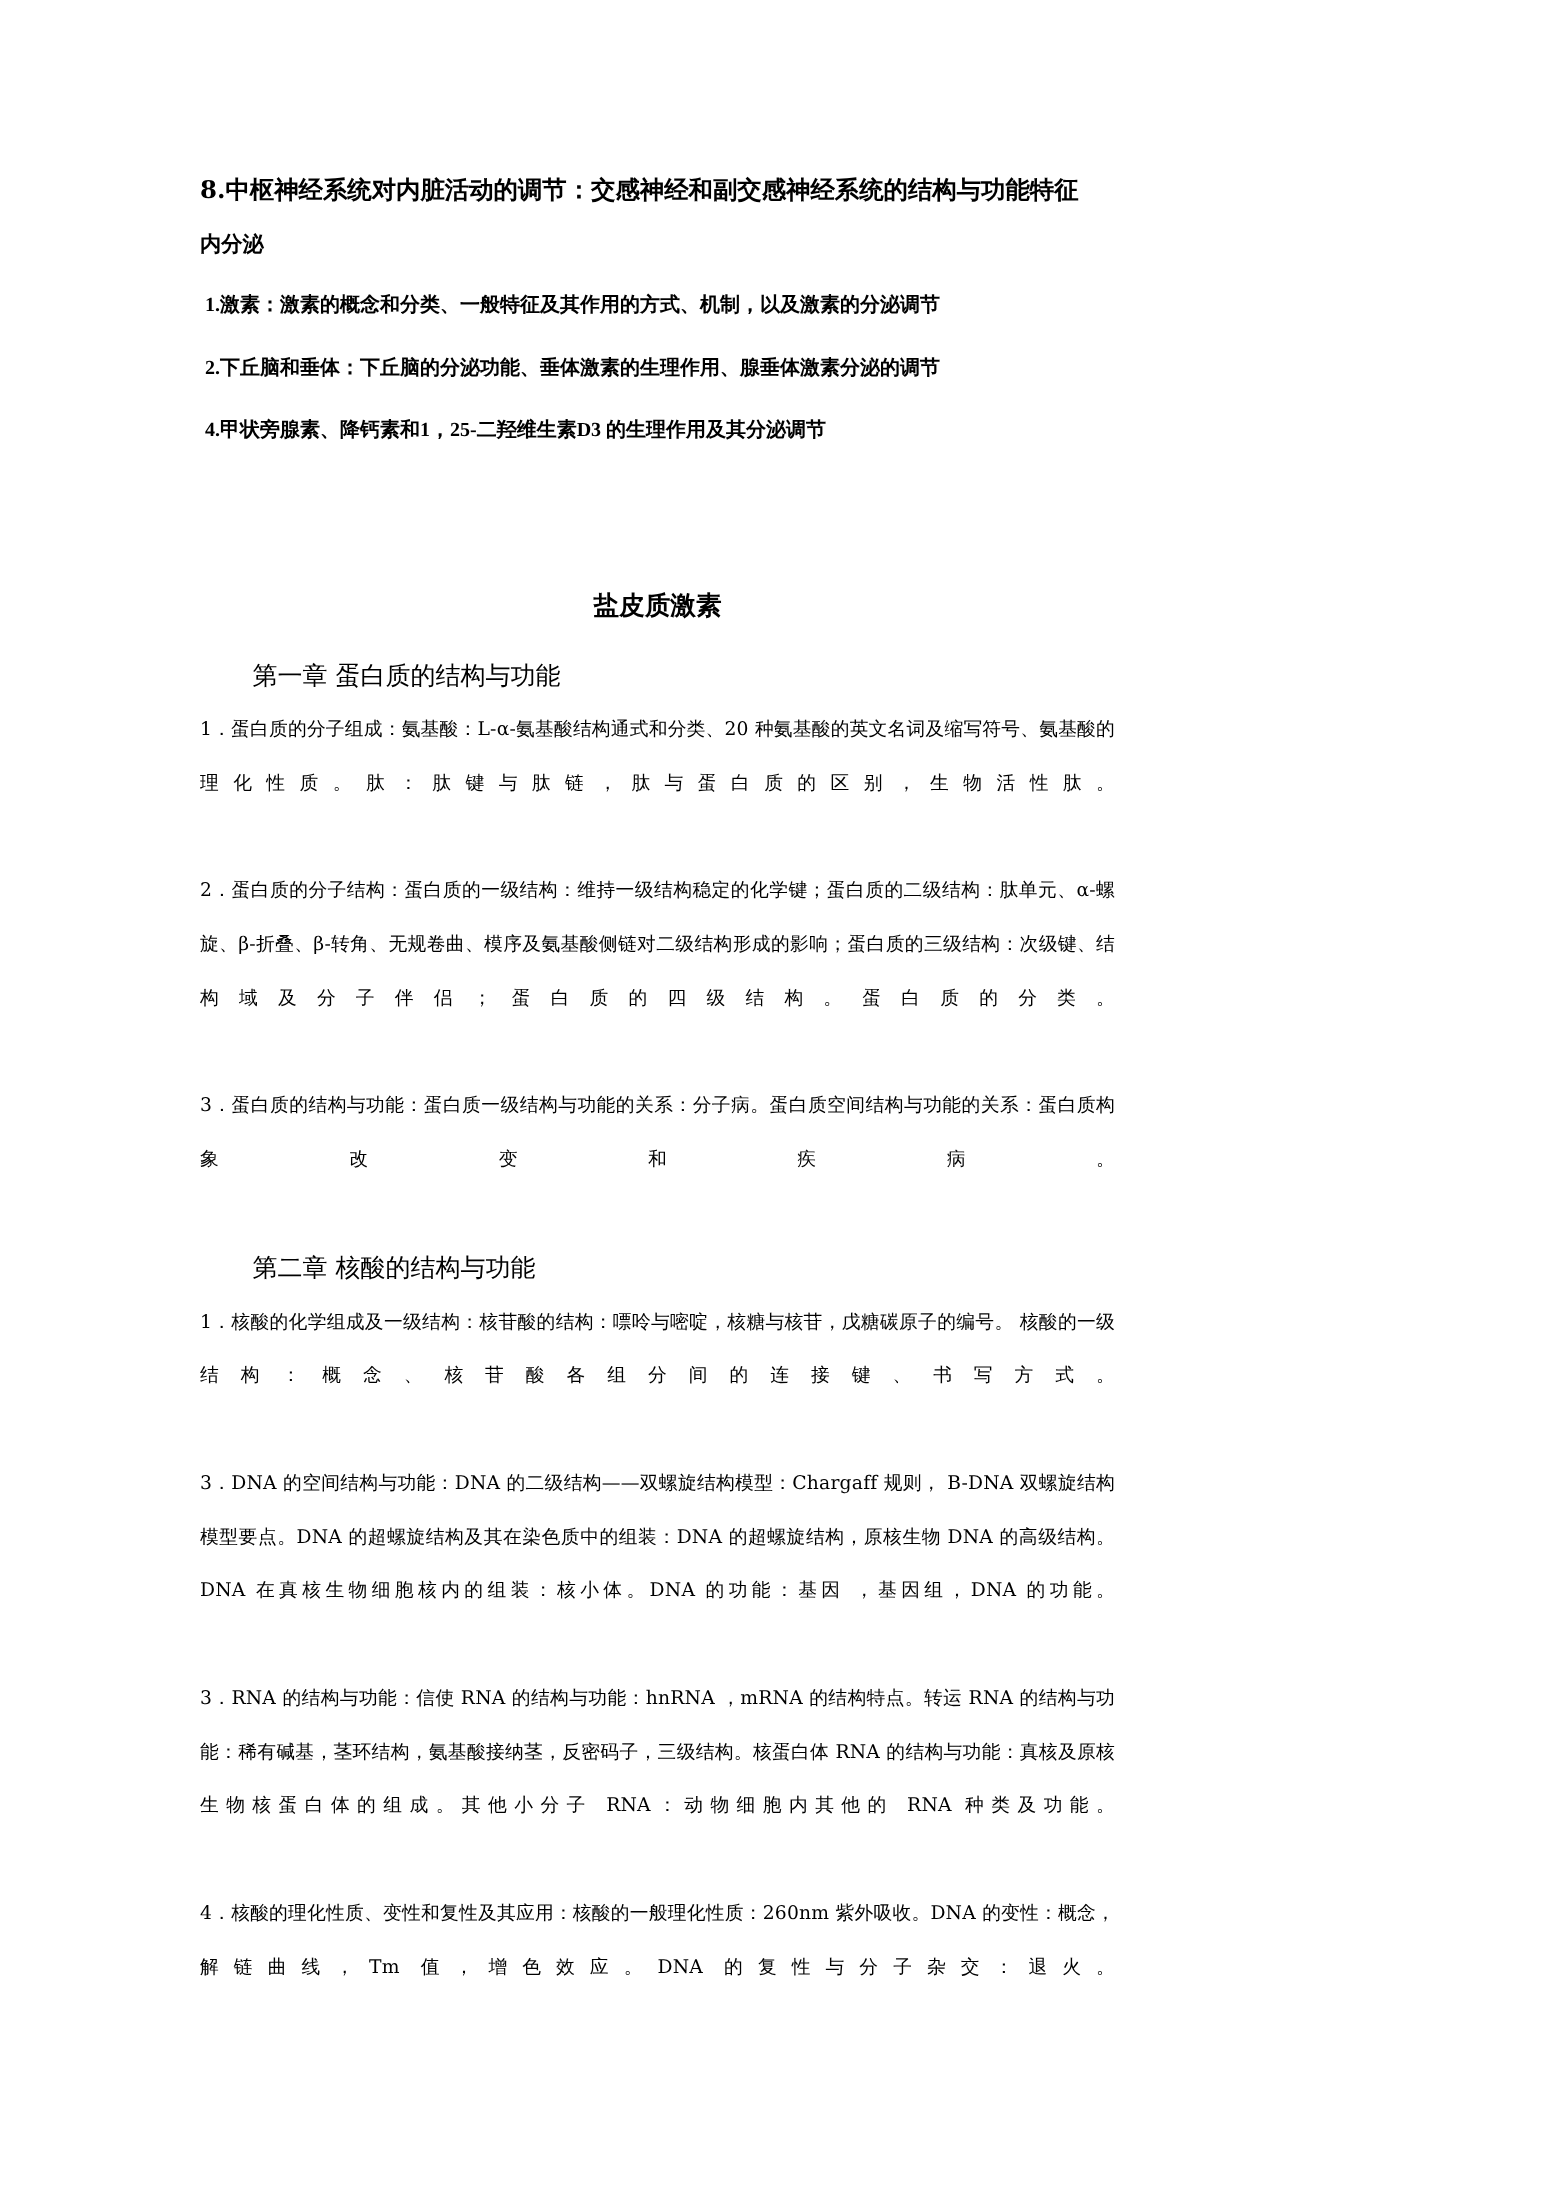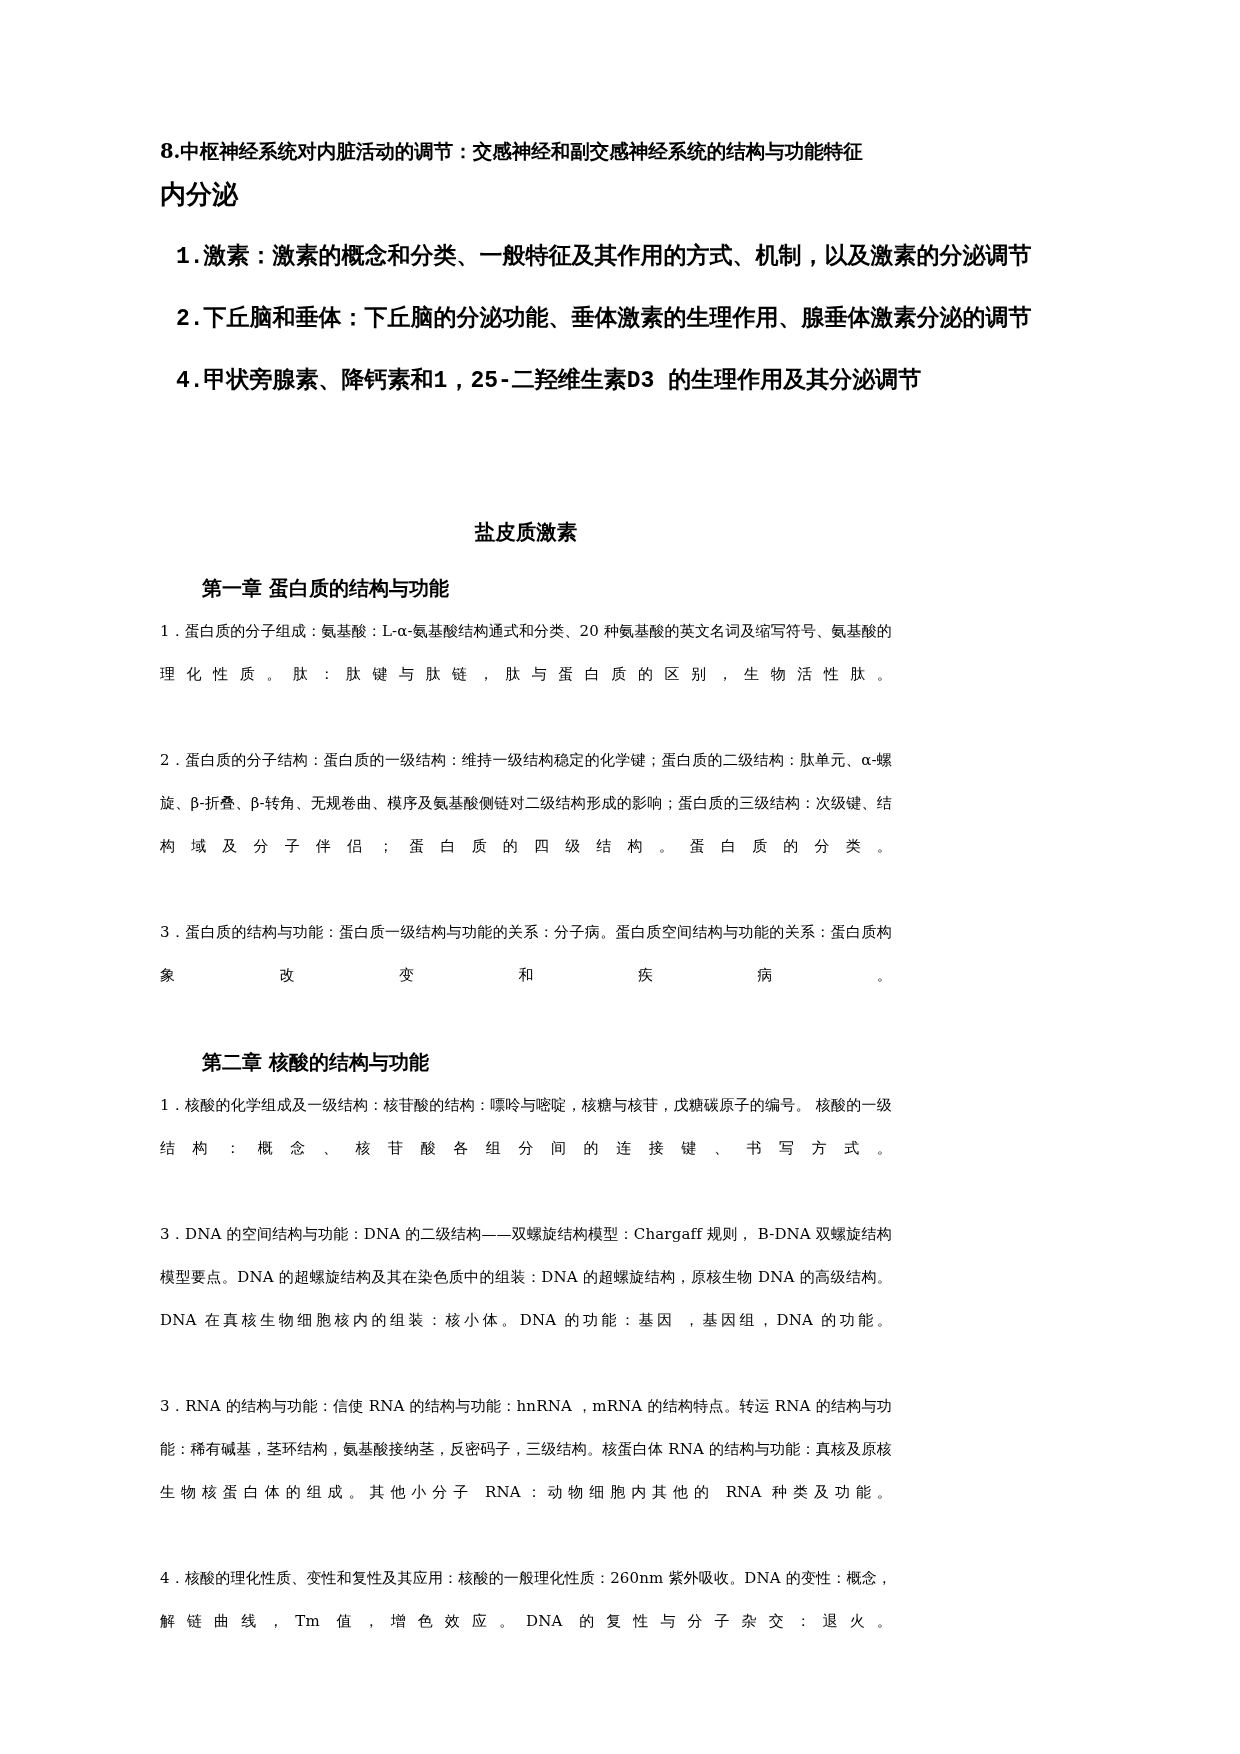--- a/index.html
+++ b/index.html
@@ -19,57 +19,57 @@
     position: relative;
     width: 1044px;
     height: 1754px;
     background: #ffffff;
     box-sizing: border-box;
     padding: 130px 152px 0 160px;
   }
 
   
   .list-line {
-    font-family: Liberation Mono, monospace;
-    font-size: 23px;
+    font-family: Liberation Serif, serif;
+    font-size: 16px;
     line-height: 46px;
-    margin: 16px;
+    margin: 4px;
     white-space: nowrap;
     font-weight: 700;
   }
 
   .line-plain {
     font-family: "DejaVu Serif", "Liberation Serif", serif;
     font-size: 19.5px;
     line-height: 44px;
     margin: 0;
     font-weight: 700;
     white-space: nowrap;
   }
 
   .section-head {
-    font-family: Liberation Mono, monospace;
+    font-family: Liberation Sans, sans-serif;
     font-weight: 700;
-    font-size: 26px;
+    font-size: 17px;
     line-height: 44px;
     margin: 0;
   }
 
   .doc-title {
     font-family: "DejaVu Sans", "Liberation Sans", sans-serif;
     font-weight: 700;
     font-size: 20.5px;
     line-height: 40px;
     text-align: center;
     margin: 0;
   }
 
   .chapter-head {
     font-family: "DejaVu Sans", "Liberation Sans", sans-serif;
-    font-weight: 700;
+    font-weight: 400;
     font-size: 20px;
     line-height: 44px;
     margin: 0;
     padding-left: 42px;
   }
 
   .body-item {
     font-family: "DejaVu Serif", "Liberation Serif", serif;
     font-size: 15px;
     line-height: 43px;

